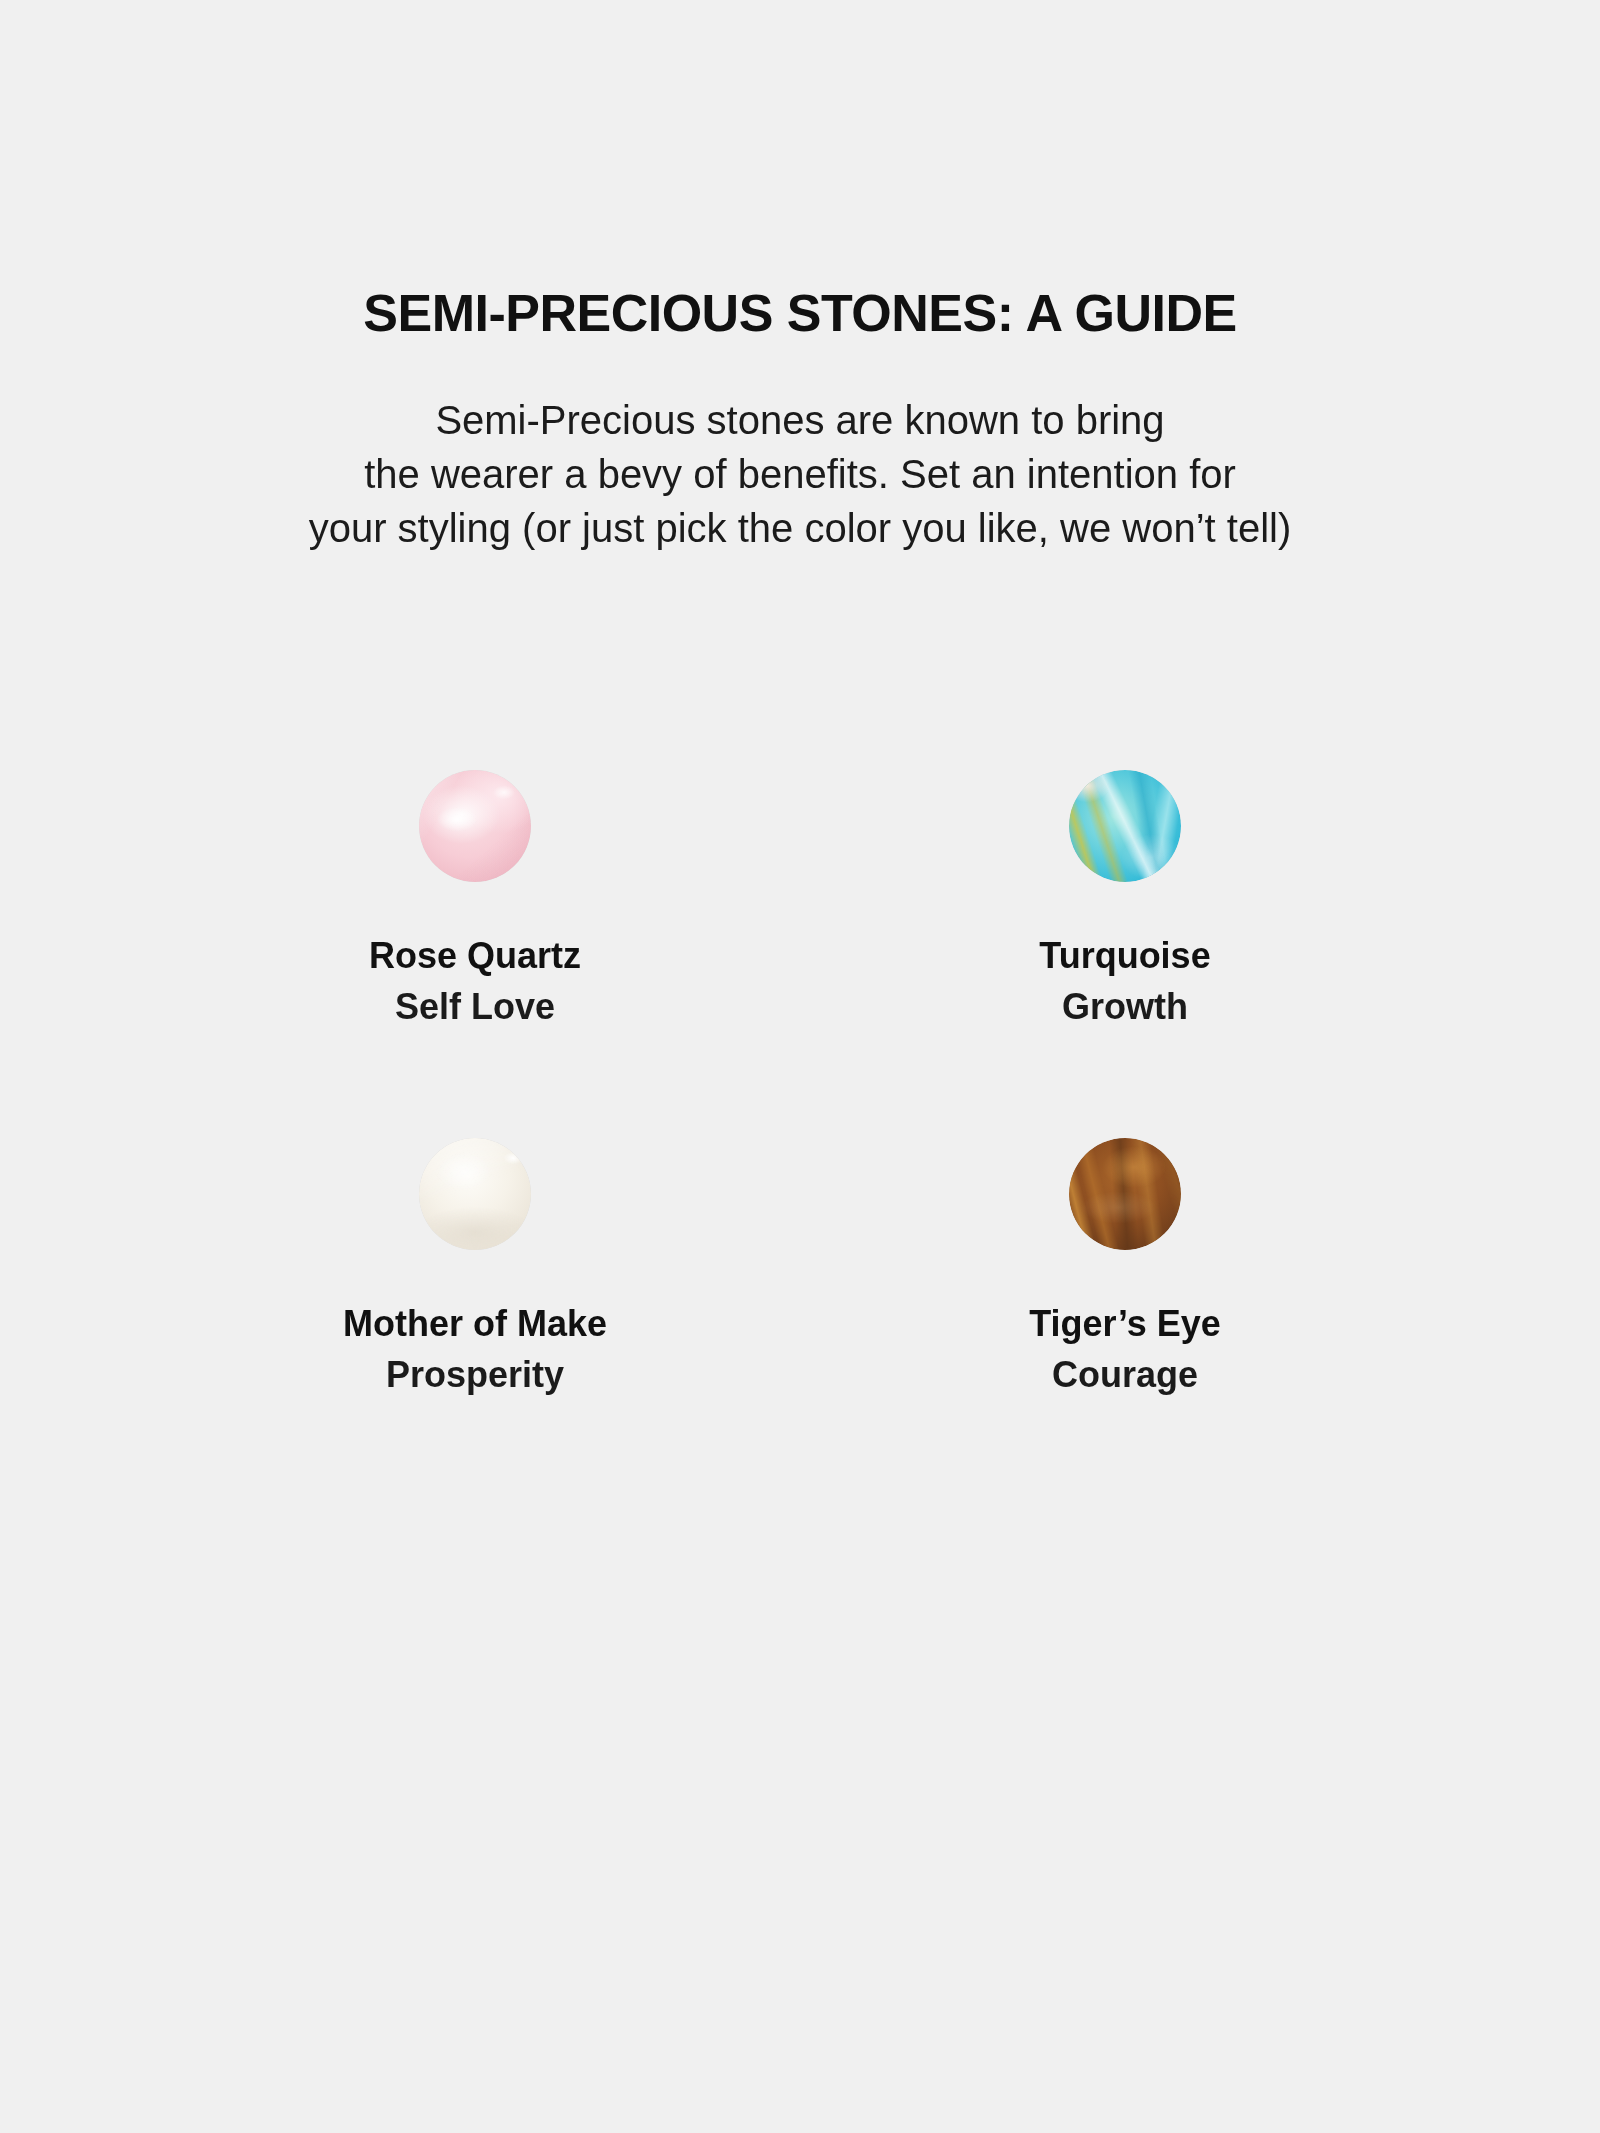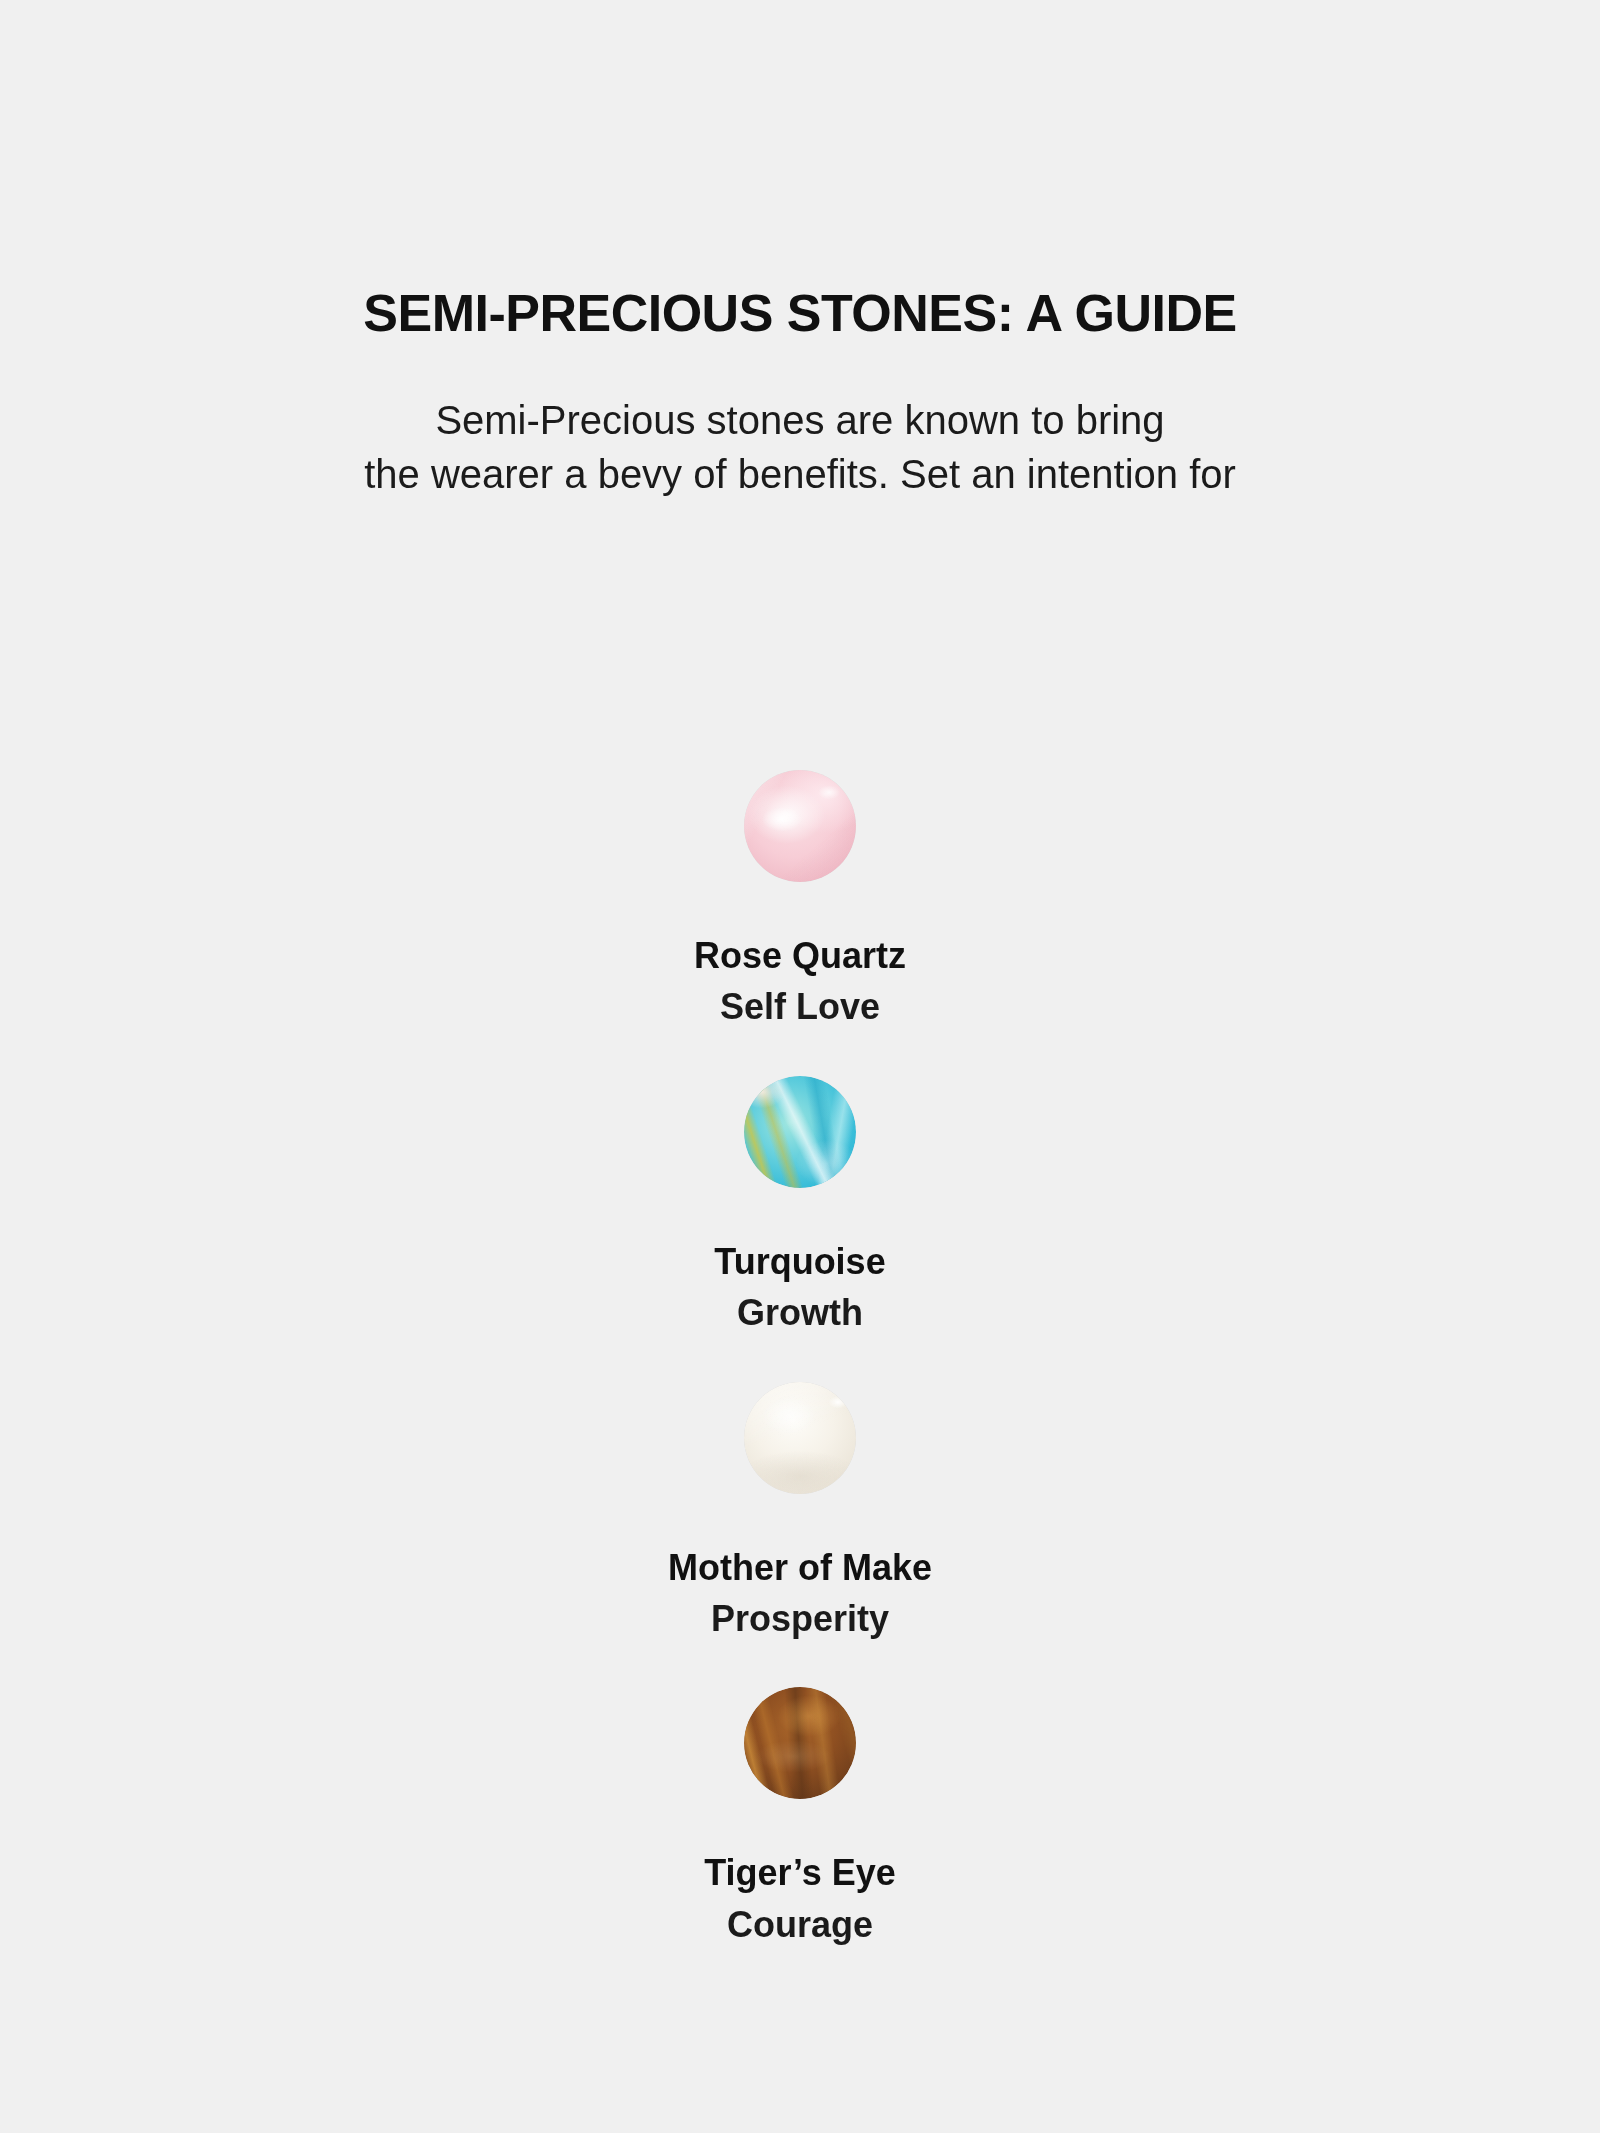--- a/index.html
+++ b/index.html
@@ -53,22 +53,22 @@
     display: block;
   }
 
   
   .stone-grid {
     position: absolute;
     top: 770px;
     left: 150px;
     width: 1300px;
     display: grid;
-    grid-template-columns: repeat(1, 1fr);
-    row-gap: 48px;
+    grid-template-columns: repeat(2, 1fr);
+    row-gap: 110px;
   }
 
   .stone-card {
     display: flex;
     flex-direction: column;
     align-items: center;
     text-align: center;
   }
 
   .stone-swatch {
@@ -220,20 +220,21 @@
 </head>
 <body style="background: rgb(240, 240, 240);">
 
 <div class="page">
 
   <div class="header">
     <h1 class="guide-title">SEMI-PRECIOUS STONES: A GUIDE</h1>
     <p class="guide-intro">
       <span class="line">Semi-Precious stones are known to bring</span>
       <span class="line">the wearer a bevy of benefits. Set an intention for</span>
+      <span class="line">your styling (or just pick the color you like, we won’t tell)</span>
     </p>
   </div>
 
   <div class="stone-grid">
 
     <div class="stone-card">
       <div class="stone-swatch sw-rose">
         <span class="tex base"></span>
         <span class="tex veins"></span>
         <span class="tex glint"></span>

